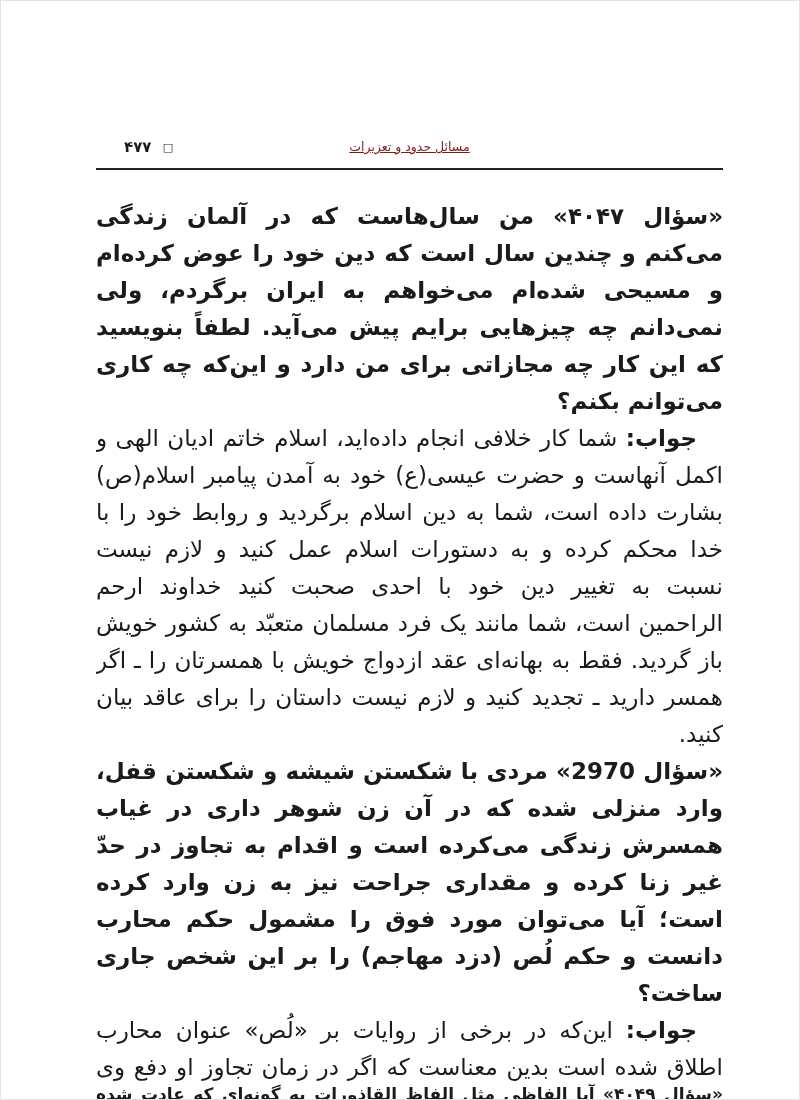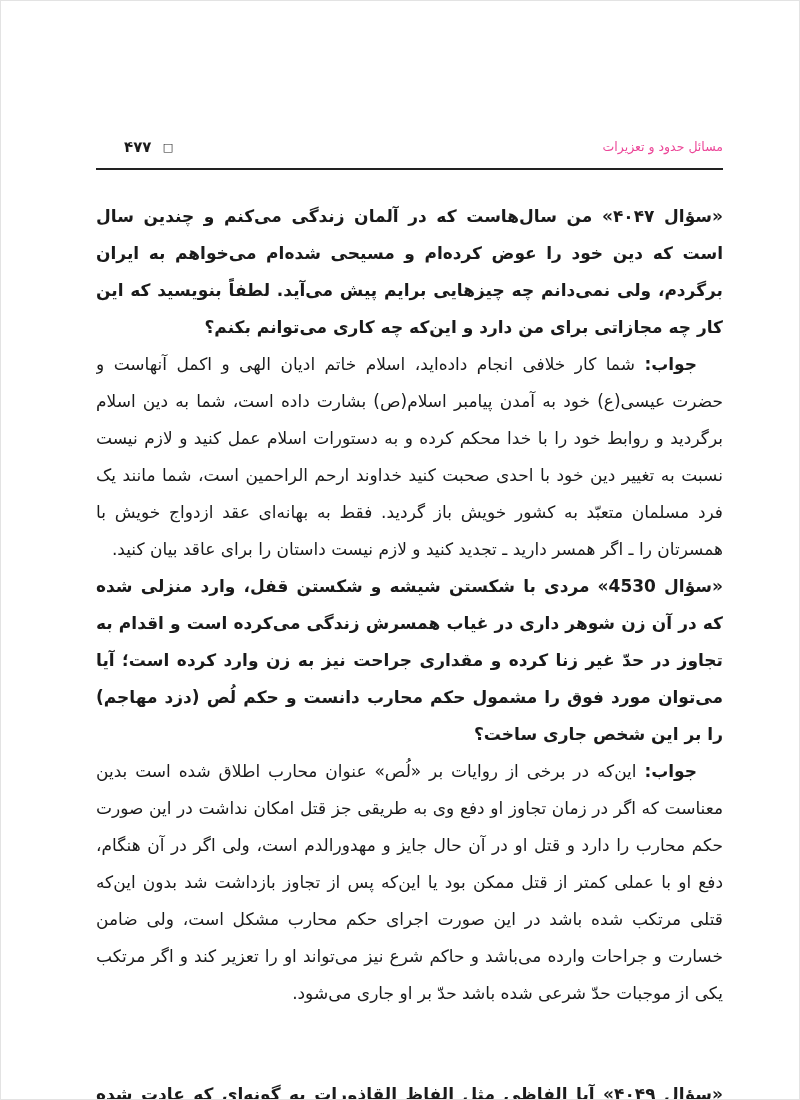--- a/index.html
+++ b/index.html
@@ -18,24 +18,25 @@
     left:95px; top:133px;
     width:627px;
   }
   .page-header {
     position:relative;
     height:26px;
     direction:rtl;
   }
   .running-title {
     display:block;
-    text-align:right;
+    text-align:center;
     font-size:12.5px;
     line-height:26px;
-    color:#ec4899;
+    color:#7f1d1d;
+    text-decoration:underline;
   }
   .page-no-wrap {
     position:absolute;
     left:0; top:0;
     direction:ltr;
     line-height:26px;
     font-size:15px;
     font-weight:bold;
     white-space:nowrap;
     margin-left:28px;
@@ -51,21 +52,21 @@
     border:none;
     border-top:2px solid #222222;
     margin-top:8px;
   }
   .body-text {
     margin-top:28px;
     height:888px;
     overflow:hidden;
     direction:rtl;
     text-align:justify;
-    font-size:17px;
+    font-size:23px;
     line-height:37px;
   }
   p.para { margin:0; }
   p.question { font-weight:bold; }
   p.answer { text-indent:26px; font-weight:normal; }
   p.answer .ans-label { font-weight:bold; }
   .partial-line {
     position:absolute;
     left:95px; top:1080px;
     width:627px; height:20px;
@@ -97,21 +98,21 @@
 
       <p class="para question">
         <span>«سؤال ۴۰۴۷» من سال‌هاست که در آلمان زندگی می‌کنم و چندین سال است که دین خود را عوض کرده‌ام و مسیحی شده‌ام می‌خواهم به ایران برگردم، ولی نمی‌دانم چه چیزهایی برایم پیش می‌آید. لطفاً بنویسید که این کار چه مجازاتی برای من دارد و این‌که چه کاری می‌توانم بکنم؟</span>
       </p>
 
       <p class="para answer">
         <span class="ans-label">جواب:</span><span> شما کار خلافی انجام داده‌اید، اسلام خاتم ادیان الهی و اکمل آنهاست و حضرت عیسی(ع) خود به آمدن پیامبر اسلام(ص) بشارت داده است، شما به دین اسلام برگردید و روابط خود را با خدا محکم کرده و به دستورات اسلام عمل کنید و لازم نیست نسبت به تغییر دین خود با احدی صحبت کنید خداوند ارحم الراحمین است، شما مانند یک فرد مسلمان متعبّد به کشور خویش باز گردید. فقط به بهانه‌ای عقد ازدواج خویش با همسرتان را ـ اگر همسر دارید ـ تجدید کنید و لازم نیست داستان را برای عاقد بیان کنید.</span>
       </p>
 
       <p class="para question">
-        <span>«سؤال 4530» مردی با شکستن شیشه و شکستن قفل، وارد منزلی شده که در آن زن شوهر داری در غیاب همسرش زندگی می‌کرده است و اقدام به تجاوز در حدّ غیر زنا کرده و مقداری جراحت نیز به زن وارد کرده است؛ آیا می‌توان مورد فوق را مشمول حکم محارب دانست و حکم لُص (دزد مهاجم) را بر این شخص جاری ساخت؟</span>
+        <span>«سؤال 2970» مردی با شکستن شیشه و شکستن قفل، وارد منزلی شده که در آن زن شوهر داری در غیاب همسرش زندگی می‌کرده است و اقدام به تجاوز در حدّ غیر زنا کرده و مقداری جراحت نیز به زن وارد کرده است؛ آیا می‌توان مورد فوق را مشمول حکم محارب دانست و حکم لُص (دزد مهاجم) را بر این شخص جاری ساخت؟</span>
       </p>
 
       <p class="para answer">
         <span class="ans-label">جواب:</span><span> این‌که در برخی از روایات بر «لُص» عنوان محارب اطلاق شده است بدین معناست که اگر در زمان تجاوز او دفع وی به طریقی جز قتل امکان نداشت در این صورت حکم محارب را دارد و قتل او در آن حال جایز و مهدورالدم است، ولی اگر در آن هنگام، دفع او با عملی کمتر از قتل ممکن بود یا این‌که پس از تجاوز بازداشت شد بدون این‌که قتلی مرتکب شده باشد در این صورت اجرای حکم محارب مشکل است، ولی ضامن خسارت و جراحات وارده می‌باشد و حاکم شرع نیز می‌تواند او را تعزیر کند و اگر مرتکب یکی از موجبات حدّ شرعی شده باشد حدّ بر او جاری می‌شود.</span>
       </p>
 
     </div>
   </div>
 
   <div class="partial-line">

